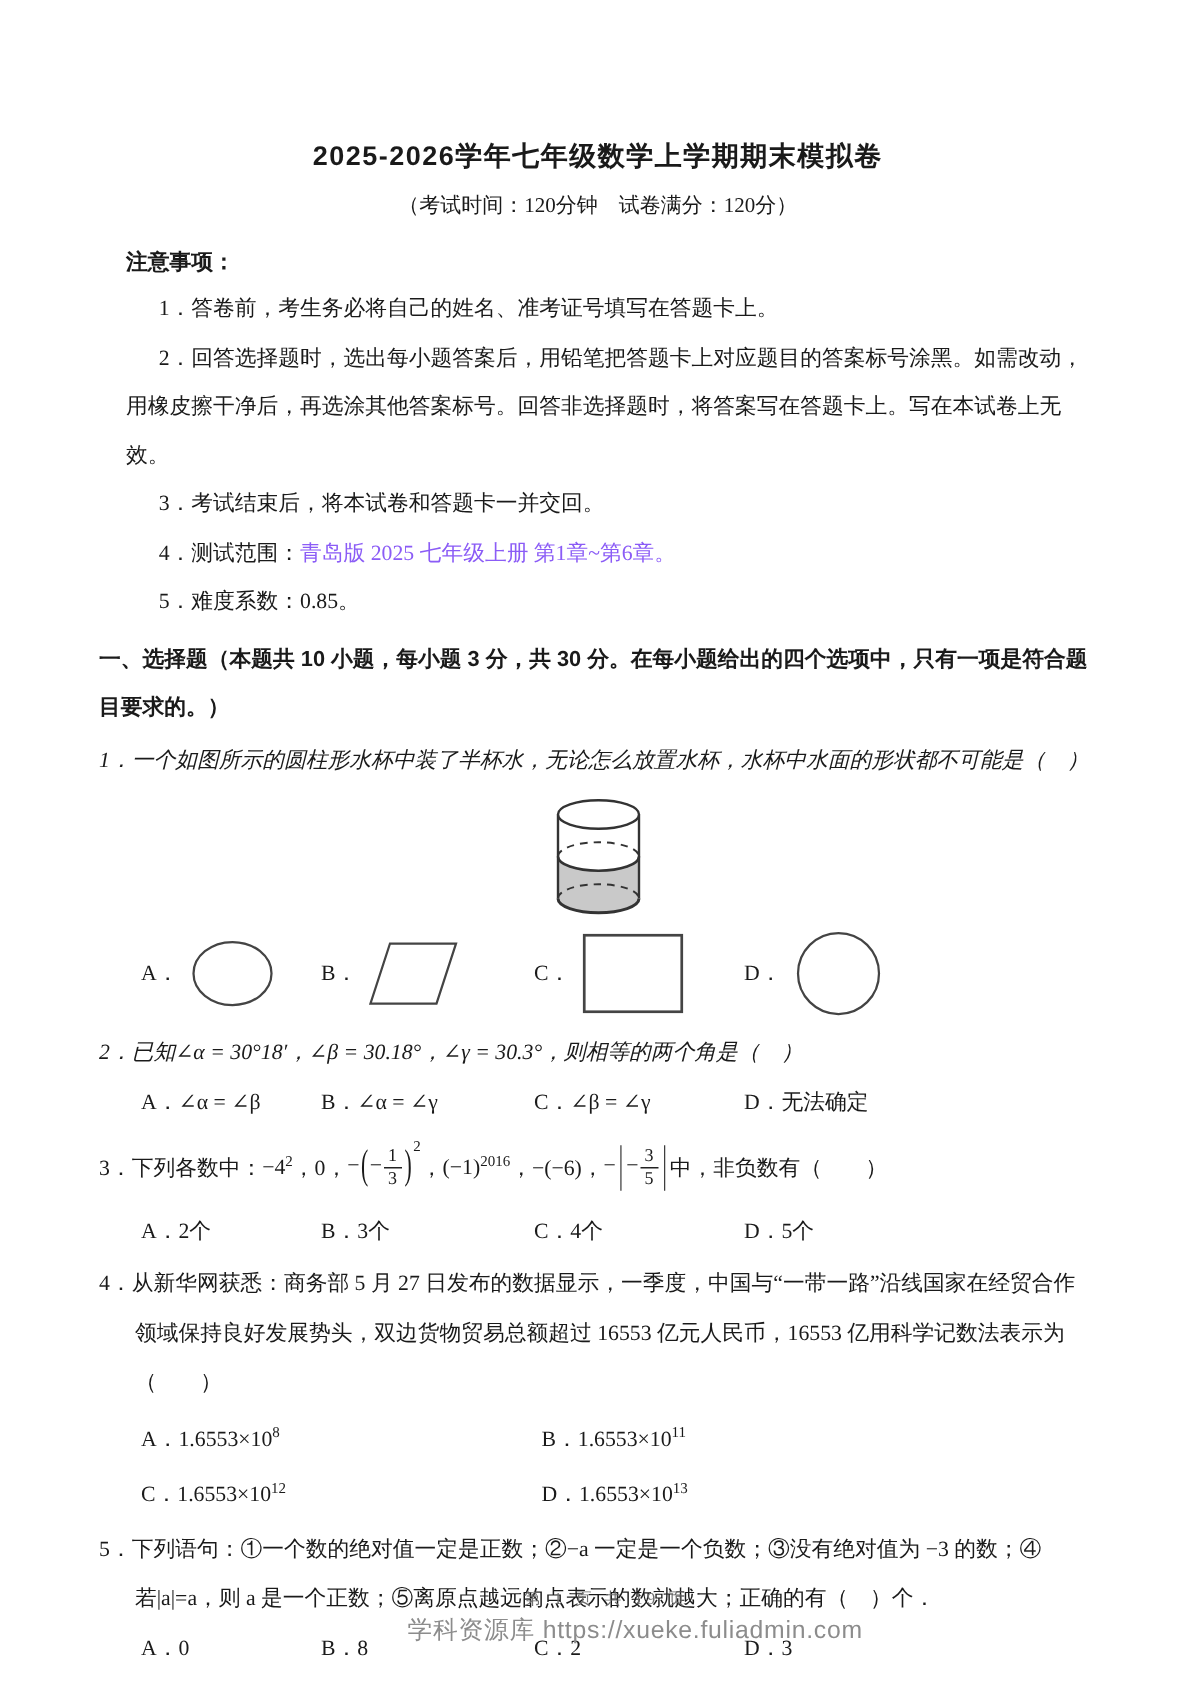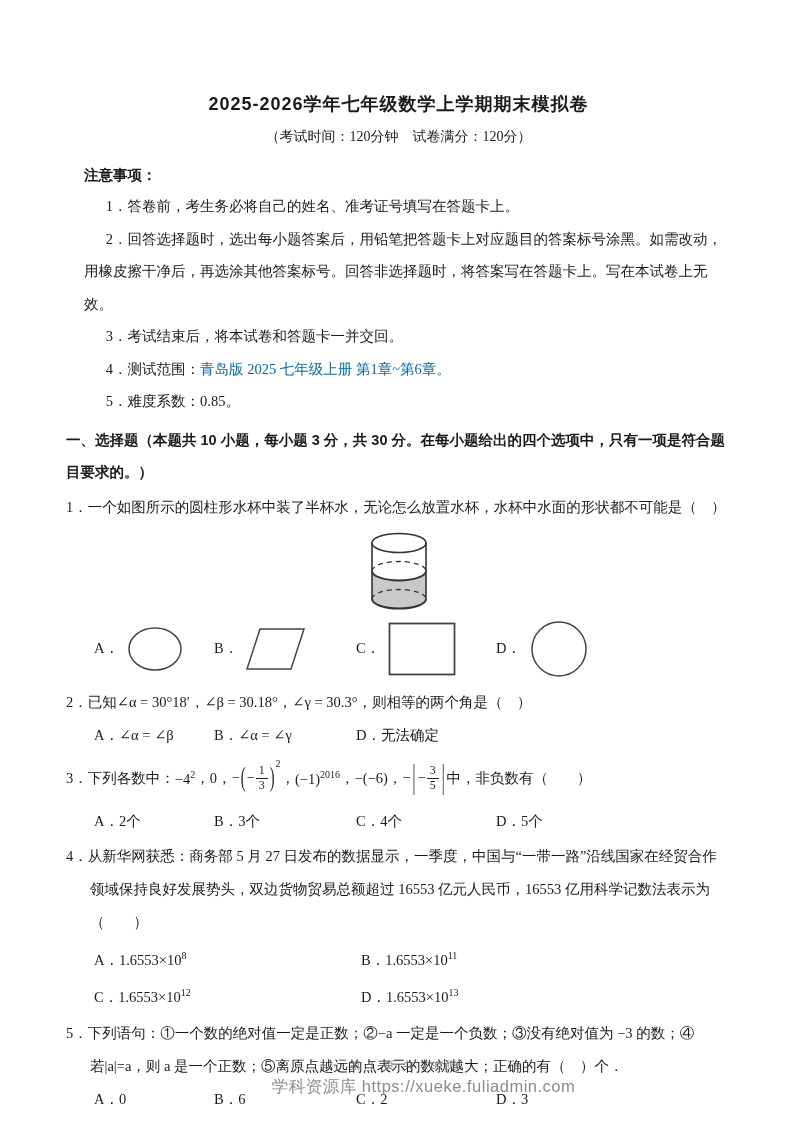--- a/index.html
+++ b/index.html
@@ -14,27 +14,27 @@
     font-size:18px; font-weight:700; text-align:center;
     margin:0 0 12px 0; letter-spacing:1px;
   }
   .subtitle { text-align:center; font-size:14px; margin:0 0 14px 0; }
   .notes { margin-left:18px; }
   .note-h {
     font-family:"Liberation Sans","DejaVu Sans",sans-serif;
     font-weight:700; line-height:30px; margin:0;
   }
   .note-p { line-height:32.5px; margin:0; text-indent:1.5em; }
-  .red { color:#0369a1; }
+  .red { color:#8b5cf6; }
   .sec-h {
     font-family:"Liberation Sans","DejaVu Sans",sans-serif;
     font-weight:700; font-size:14.5px; line-height:32px; margin:6px 0 0 0;
   }
   .q { line-height:33px; margin:3px 0 0 0; padding-left:24px; text-indent:-24px; }
-  .nowrap { white-space:nowrap; }
+  .nowrap { white-space:nowrap;font-style:italic; }
   .opts { display:flex; padding-left:28px; line-height:32px; margin:0; }
   .opts .o1 { width:120px; } .opts .o2 { width:142px; } .opts .o3 { width:140px; } .opts .o4 { flex:1; }
   .grid-opts { display:grid; grid-template-columns:267px auto; padding-left:28px; line-height:33px; margin:0; }
   .fig { text-align:center; margin:6px 0 2px 0; height:86px; }
   .shape-row { display:flex; align-items:center; padding-left:28px; margin:2px 0 6px 0; height:62px; }
   .shape-item { display:flex; align-items:center; }
   .shape-item .lbl { margin-right:8px; }
   .s1 { width:120px; } .s2 { width:142px; } .s3 { width:140px; } .s4 { flex:1; }
   .q3line { display:flex; align-items:center; height:52px; margin-top:2px; white-space:nowrap; }
   .mexp { white-space:nowrap; }
@@ -111,20 +111,21 @@
       <svg width="60" height="58" viewBox="0 0 60 58">
         <circle cx="30" cy="29" r="27" fill="none" stroke="#444" stroke-width="1.5"></circle>
       </svg>
     </div>
   </div>
 
   <p class="q nowrap">2．已知∠α = 30°18′，∠β = 30.18°，∠γ = 30.3°，则相等的两个角是（　）</p>
   <div class="opts">
     <span class="o1">A．∠α = ∠β</span>
     <span class="o2">B．∠α = ∠γ</span>
+    <span class="o3">C．∠β = ∠γ</span>
     <span class="o4">D．无法确定</span>
   </div>
 
   <div class="q3line">
     <span>3．下列各数中：</span>
     <span class="mexp"><span>−4</span><sup>2</sup></span>
     <span>，0，</span>
     <span class="mexp"><span>−</span><span class="bigp">(</span><span>−</span><span class="frac"><span class="num">1</span><span class="den">3</span></span><span class="bigp">)</span><sup class="hi">2</sup></span>
     <span>，</span>
     <span class="mexp"><span>(−1)</span><sup>2016</sup></span>
@@ -143,21 +144,21 @@
   <div class="grid-opts">
     <span><span>A．1.6553×10</span><sup>8</sup></span>
     <span><span>B．1.6553×10</span><sup>11</sup></span>
     <span><span>C．1.6553×10</span><sup>12</sup></span>
     <span><span>D．1.6553×10</span><sup>13</sup></span>
   </div>
 
   <p class="q">5．下列语句：①一个数的绝对值一定是正数；②−a 一定是一个负数；③没有绝对值为 −3 的数；④若|a|=a，则 a 是一个正数；⑤离原点越远的点表示的数就越大；正确的有（　）个．</p>
   <div class="opts">
     <span class="o1">A．0</span>
-    <span class="o2">B．6</span>
+    <span class="o2">B．8</span>
     <span class="o3">C．2</span>
     <span class="o4">D．3</span>
   </div>
 
   <div class="footer">
     <div class="pagenum">第 1 页 共 19 页</div>
     <div class="watermark">学科资源库 https://xueke.fuliadmin.com</div>
   </div>
 
 </div>

